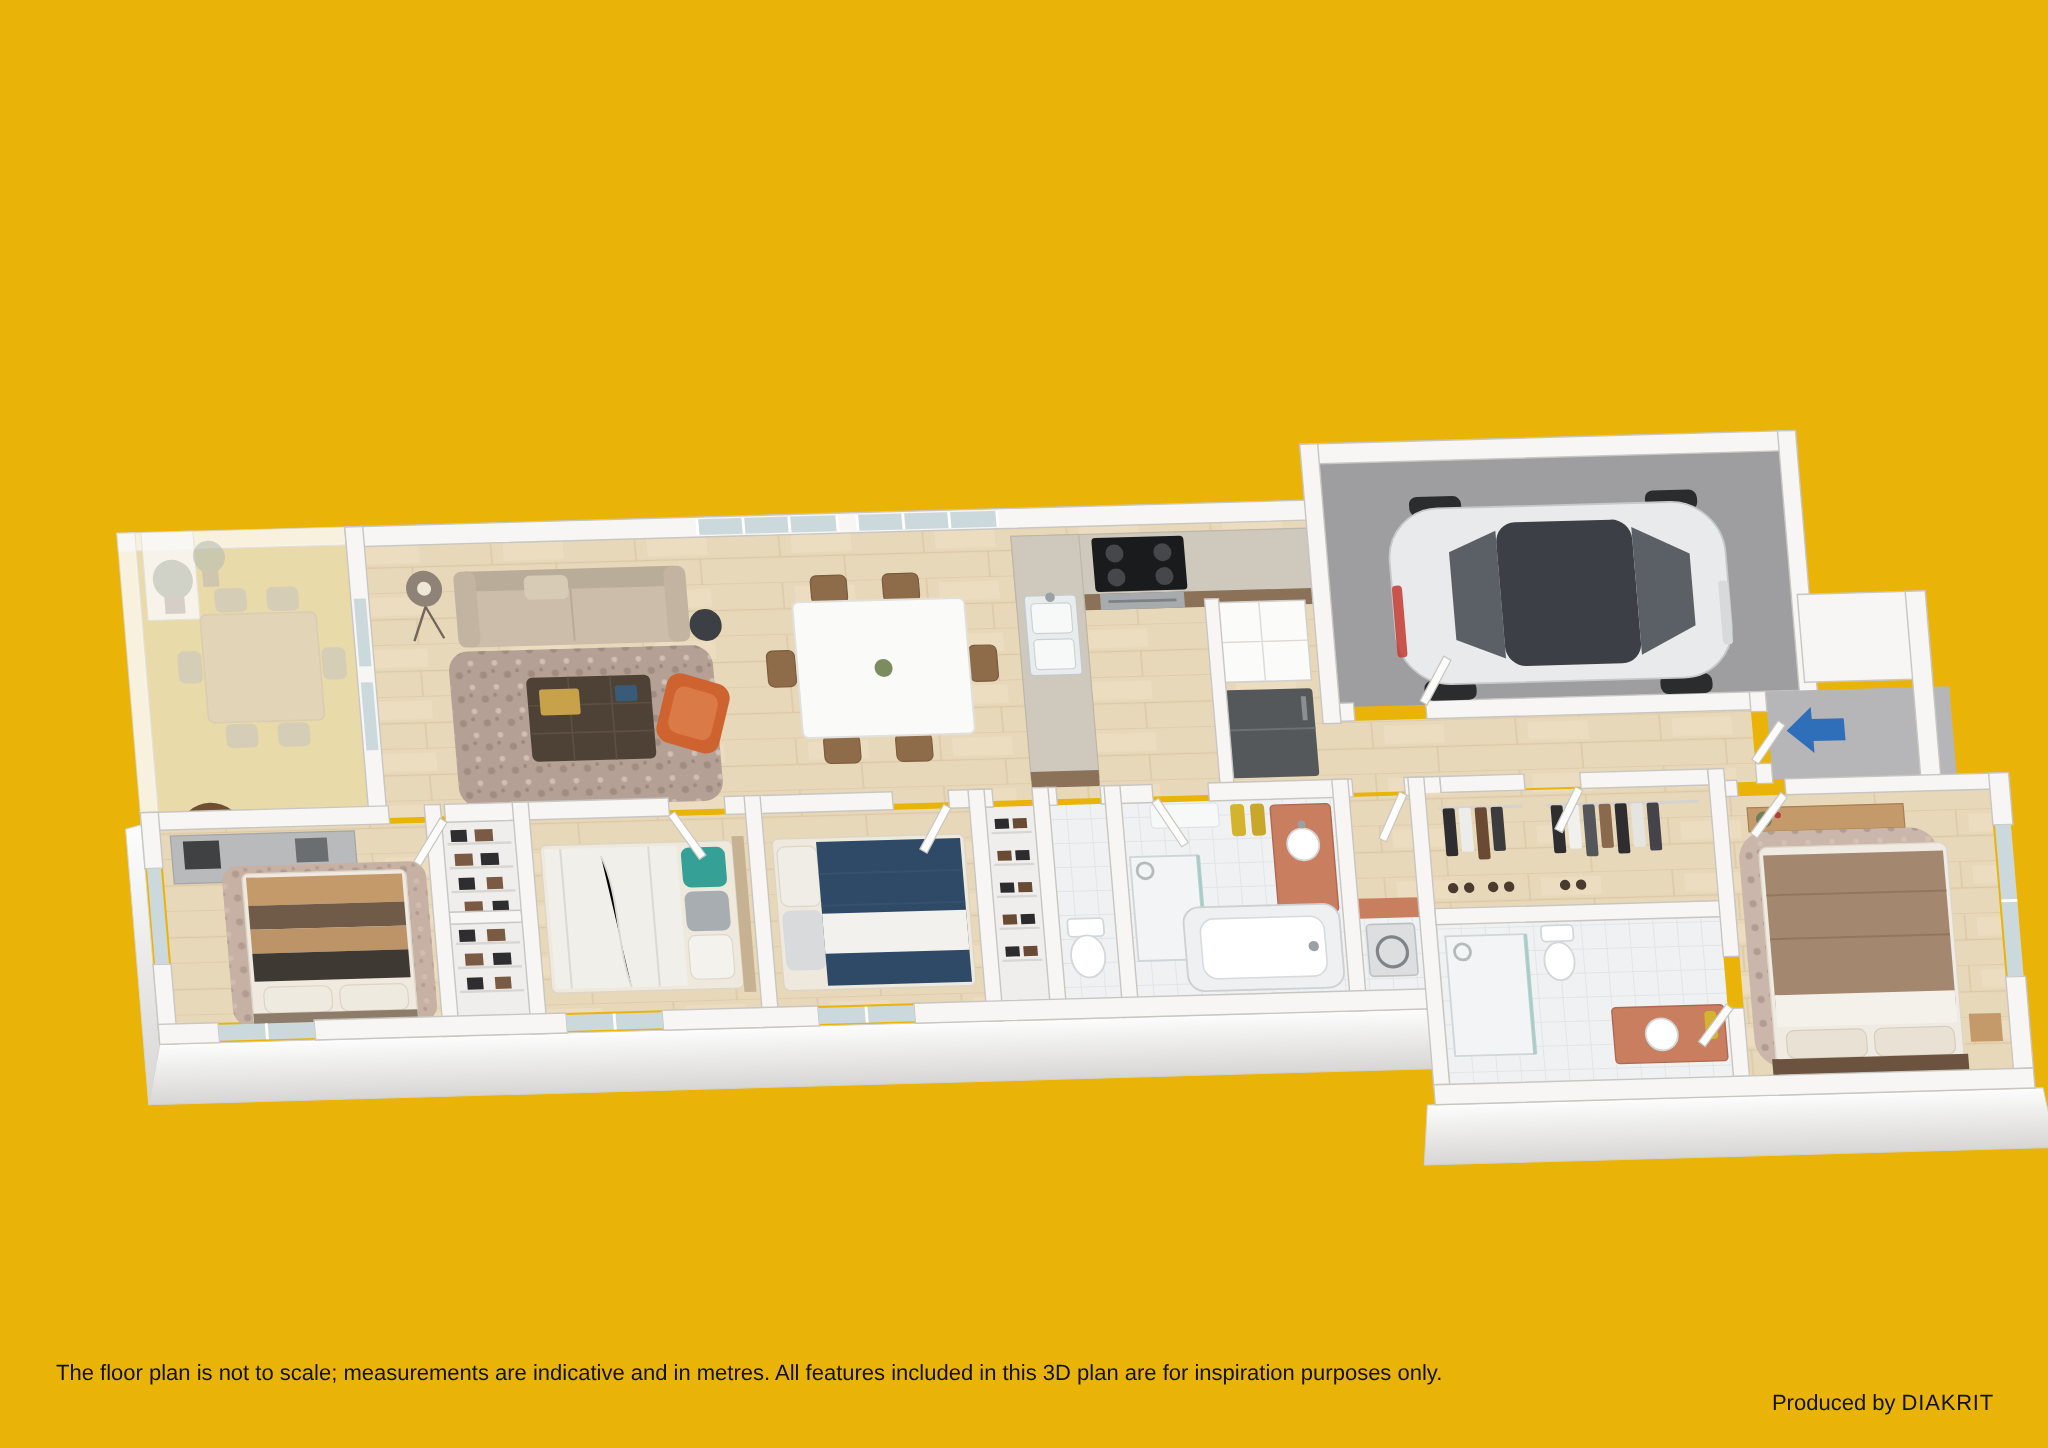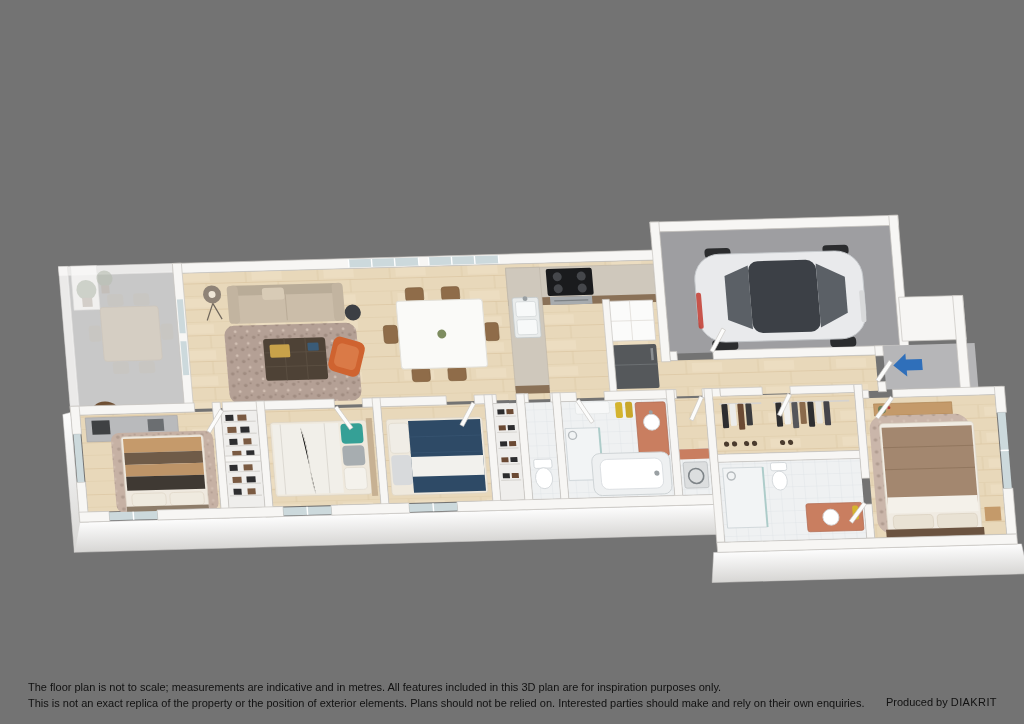--- a/index.html
+++ b/index.html
@@ -1,16 +1,16 @@
 <!DOCTYPE html>
 <html><head>
 <meta charset="utf-8">
 <style>
   html,body{margin:0;padding:0;background:#ffffff;}
-  .stage{position:relative;width:1024px;height:724px;background:#737373;overflow:hidden;
+  .stage{position:relative;width:1024px;height:724px;background:#eab308;overflow:hidden;
          font-family:"Liberation Sans",sans-serif;}
   .plan-svg{position:absolute;left:0;top:0;}
   .footer-line{position:absolute;left:28px;font-size:11px;line-height:15px;color:#111;
                white-space:nowrap;}
   .footer-line.l1{top:680px;}
   .footer-line.l2{top:696px;}
   .credit{position:absolute;right:27px;top:696px;font-size:11px;color:#111;white-space:nowrap;}
   .credit .brand{font-weight:normal;letter-spacing:.4px;}
   
   .w{fill:#f7f6f4;stroke:#c9c6c2;stroke-width:.7;}
@@ -452,16 +452,15 @@
       <rect class="door" x="697" y="329" width="4" height="26" transform="rotate(32 699 355)"></rect>
       <rect class="door" x="862" y="387" width="24" height="4" transform="rotate(-52 862 389)"></rect>
       <rect class="door" x="873" y="406" width="4" height="26" transform="rotate(40 875 406)"></rect>
       <rect class="door" x="771" y="400" width="4" height="24" transform="rotate(30 773 400)"></rect>
       <rect class="door" x="815" y="509" width="24" height="4" transform="rotate(-50 839 511)"></rect>
     </g>
   </g>
 </svg>
 
 <div class="footer-line l1">The floor plan is not to scale; measurements are indicative and in metres. All features included in this 3D plan are for inspiration purposes only.</div>
-<div class="footer-line l2">This is not an exact replica of the property or the position of exterior elements. Plans should not be relied on. Interested parties should make and rely on their own enquiries.</div>
 <div class="credit"><span>Produced by</span> <span class="brand">DIAKRIT</span></div>
 
 </div>
 
 </body></html>

